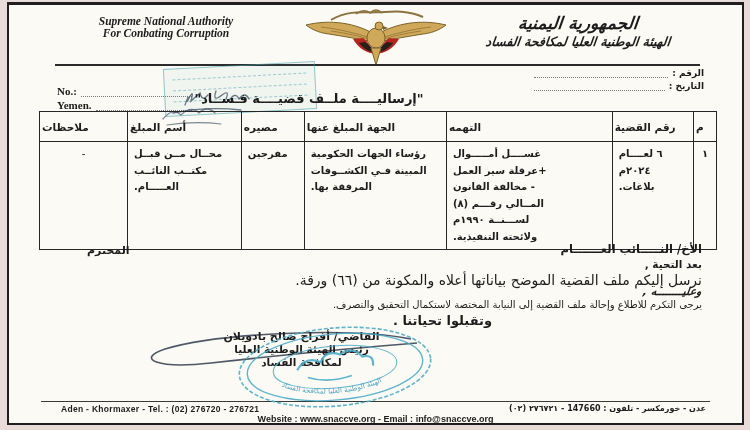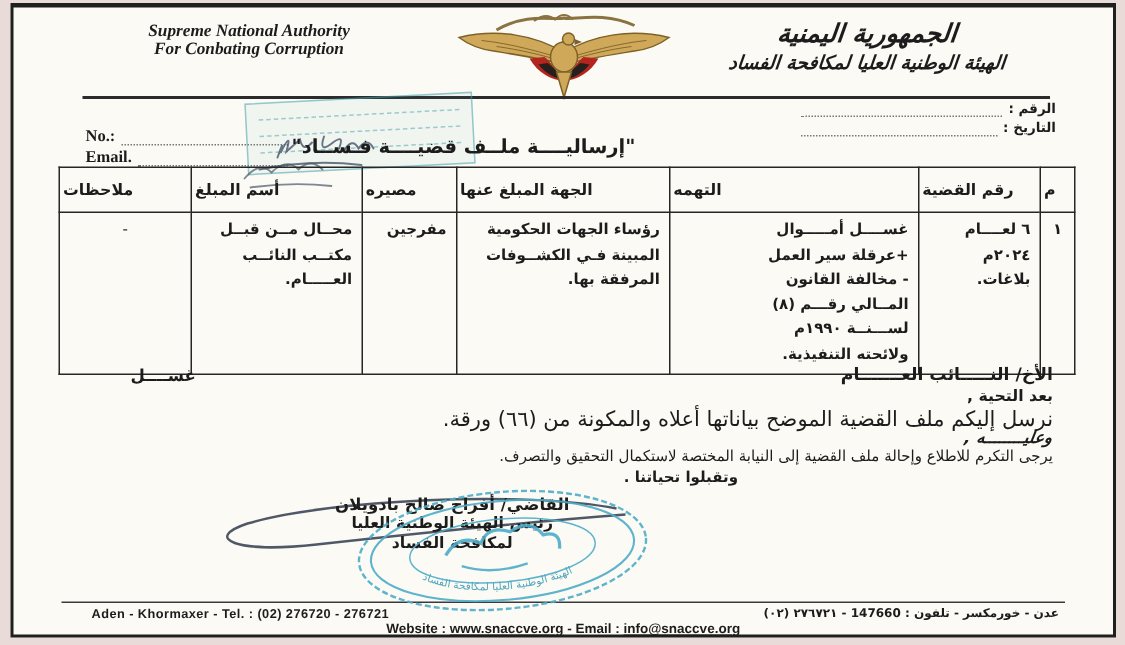--- a/index.html
+++ b/index.html
@@ -47,37 +47,37 @@
 
   
   .title { position:absolute; left:165px; top:86px; width:270px; text-align:center; direction:rtl;
            font-size:13px; font-weight:bold; white-space:nowrap; }
 
   
   table.case { position:absolute; left:30px; top:106px; width:678px;
                border-collapse:collapse; direction:rtl; table-layout:fixed; }
   table.case th, table.case td { border:1.6px solid #262626; font-weight:bold; }
   table.case th { height:30px; font-size:10.5px; text-align:left; vertical-align:middle; padding:1px 2px; }
-  table.case td { height:96px; font-size:10px; vertical-align:top; text-align:right;
+  table.case td { height:96px; font-size:10px; vertical-align:top; text-align:left;
                   padding:4px 6px; line-height:1.65; white-space:pre-line; }
   .col0{width:3.4%}  .col1{width:12%}  .col2{width:24.5%} .col3{width:21%}
   .col4{width:9.3%}  .col5{width:16.8%} .col6{width:13%}
   table.case td.col0 { text-align:center; }
   table.case td.col6 { text-align:center; font-weight:normal; }
 
   
   .letter { direction:rtl; }
   .addressee { position:absolute; right:40px; top:237px; font-size:11.5px; font-weight:bold; direction:rtl; }
   .honorific { position:absolute; left:78px; top:239px; font-size:11px; font-weight:bold; }
   .greeting  { position:absolute; right:40px; top:253px; font-size:10.5px; font-weight:bold; direction:rtl; }
   .body1     { position:absolute; right:40px; top:267px; font-size:14px; direction:rtl; }
   .transition{ position:absolute; right:40px; top:280px; font-size:11px; font-weight:bold;
                font-style:italic; direction:rtl; transform:skewX(-8deg); }
   .body2     { position:absolute; right:40px; top:294px; font-size:10px; direction:rtl; }
-  .closing   { position:absolute; right:250px; top:308px; font-size:10px; font-weight:bold; direction:rtl; }
+  .closing   { position:absolute; right:250px; top:308px; font-size:13px; font-weight:bold; direction:rtl; }
 
   
   .sig { position:absolute; left:185px; top:325px; width:215px; text-align:center; direction:rtl; z-index:3; }
   .sig .name { font-size:11px; font-weight:bold; }
   .sig .t1, .sig .t2 { font-size:10.5px; font-weight:bold; line-height:1.25; }
   .swoosh { position:absolute; left:90px; top:318px; z-index:2; }
   .round-stamp { position:absolute; left:226px; top:320px; width:200px; height:84px;
                  transform:rotate(-5deg); opacity:.9; z-index:4; pointer-events:none; }
 
   
@@ -124,21 +124,21 @@
   </div>
 
   <div class="hdr-rule"></div>
 
   <div class="ref-left">
     <div class="row">
       <span class="lbl">No.:</span>
       <span class="dotline"></span>
     </div>
     <div class="row">
-      <span class="lbl">Email.</span>
+      <span class="lbl">Yemen.</span>
       <span class="dotline"></span>
     </div>
   </div>
 
   <div class="received-stamp">
     <div class="ln"></div>
       <div class="ln"></div>
       <div class="ln"></div>
   </div>
   <svg class="scribble" width="180" height="46">
@@ -199,21 +199,21 @@
           <td class="col4">مفرجين</td>
           <td class="col5">محــال مــن قبــل
 مكتــب النائــب
 العـــــام.</td>
           <td class="col6">-</td>
         </tr>
       </tbody>
   </table>
 
   <div class="addressee letter">الأخ/ النـــــائب العـــــــام</div>
-  <div class="honorific">غســــل</div>
+  <div class="honorific">المحترم</div>
   <div class="greeting">بعد التحية ,</div>
   <div class="body1">نرسل إليكم ملف القضية الموضح بياناتها أعلاه والمكونة من (٦٦) ورقة.</div>
   <div class="transition">وعليــــــــه ,</div>
   <div class="body2">يرجى التكرم للاطلاع وإحالة ملف القضية إلى النيابة المختصة لاستكمال التحقيق والتصرف.</div>
   <div class="closing">وتقبلوا تحياتنا .</div>
 
   <svg class="swoosh" width="330" height="60">
     <path d="M312,16 C250,4 120,10 66,26 C36,36 58,46 112,40 C184,32 266,24 318,20" fill="none" stroke="#2f3b4c" stroke-width="1.6" opacity=".85"></path>
   </svg>
   <div class="sig">

